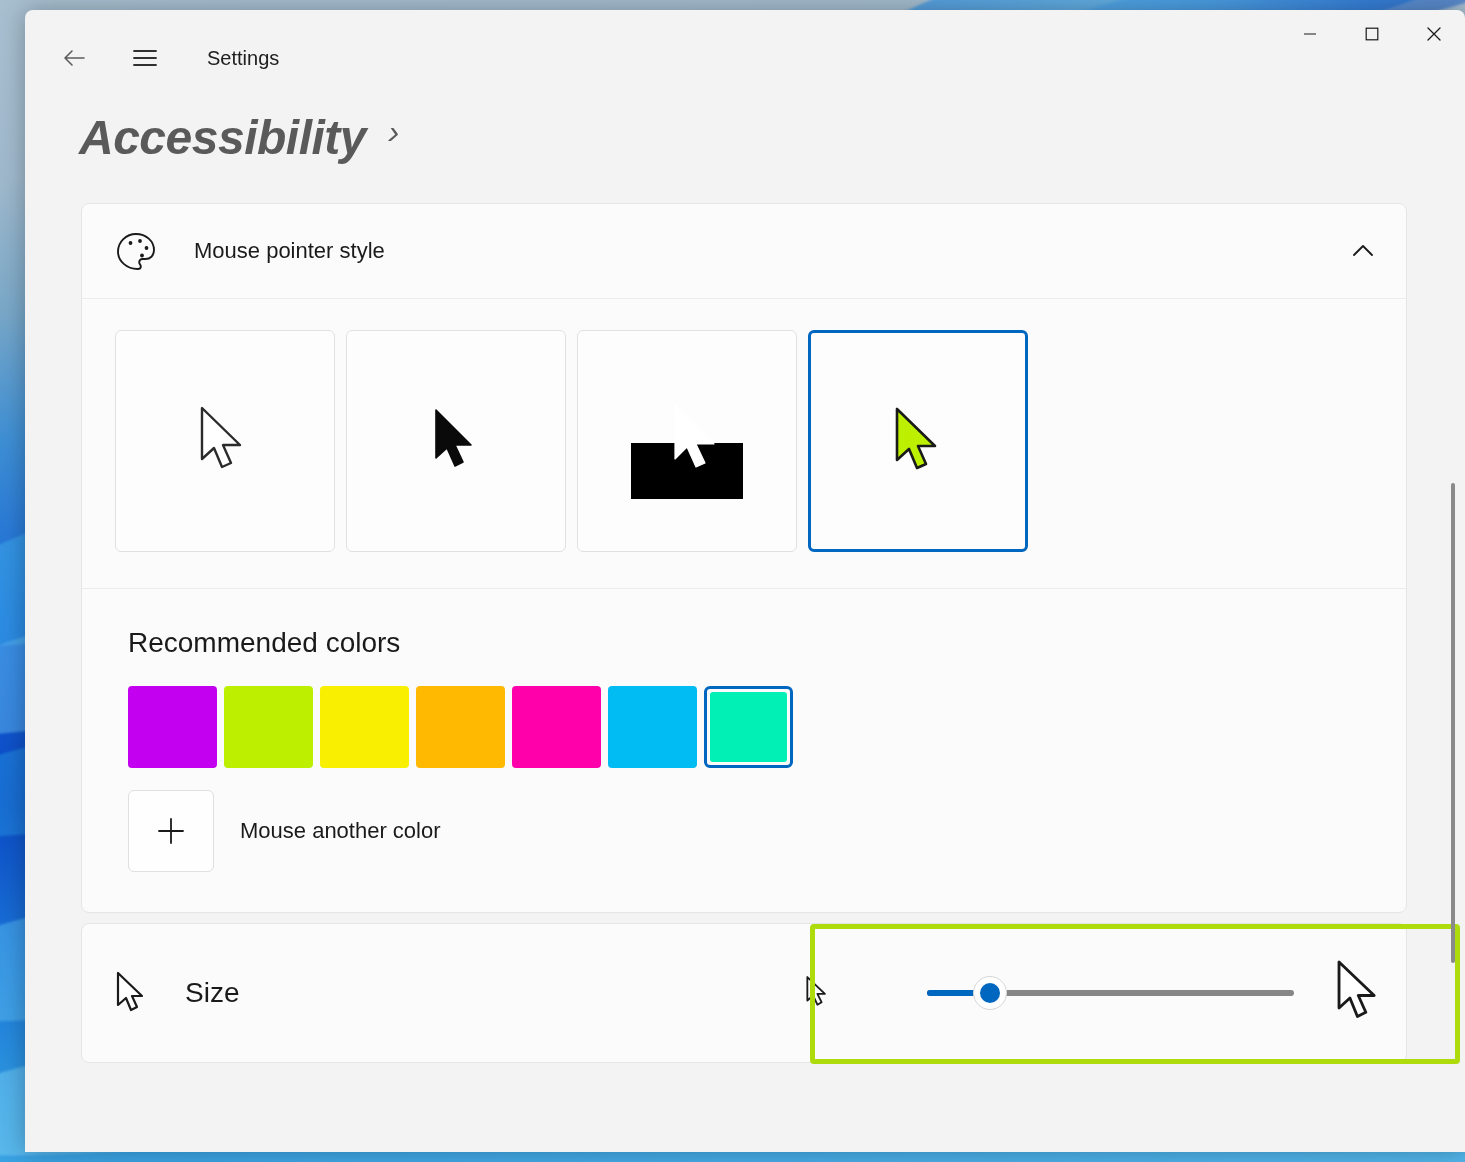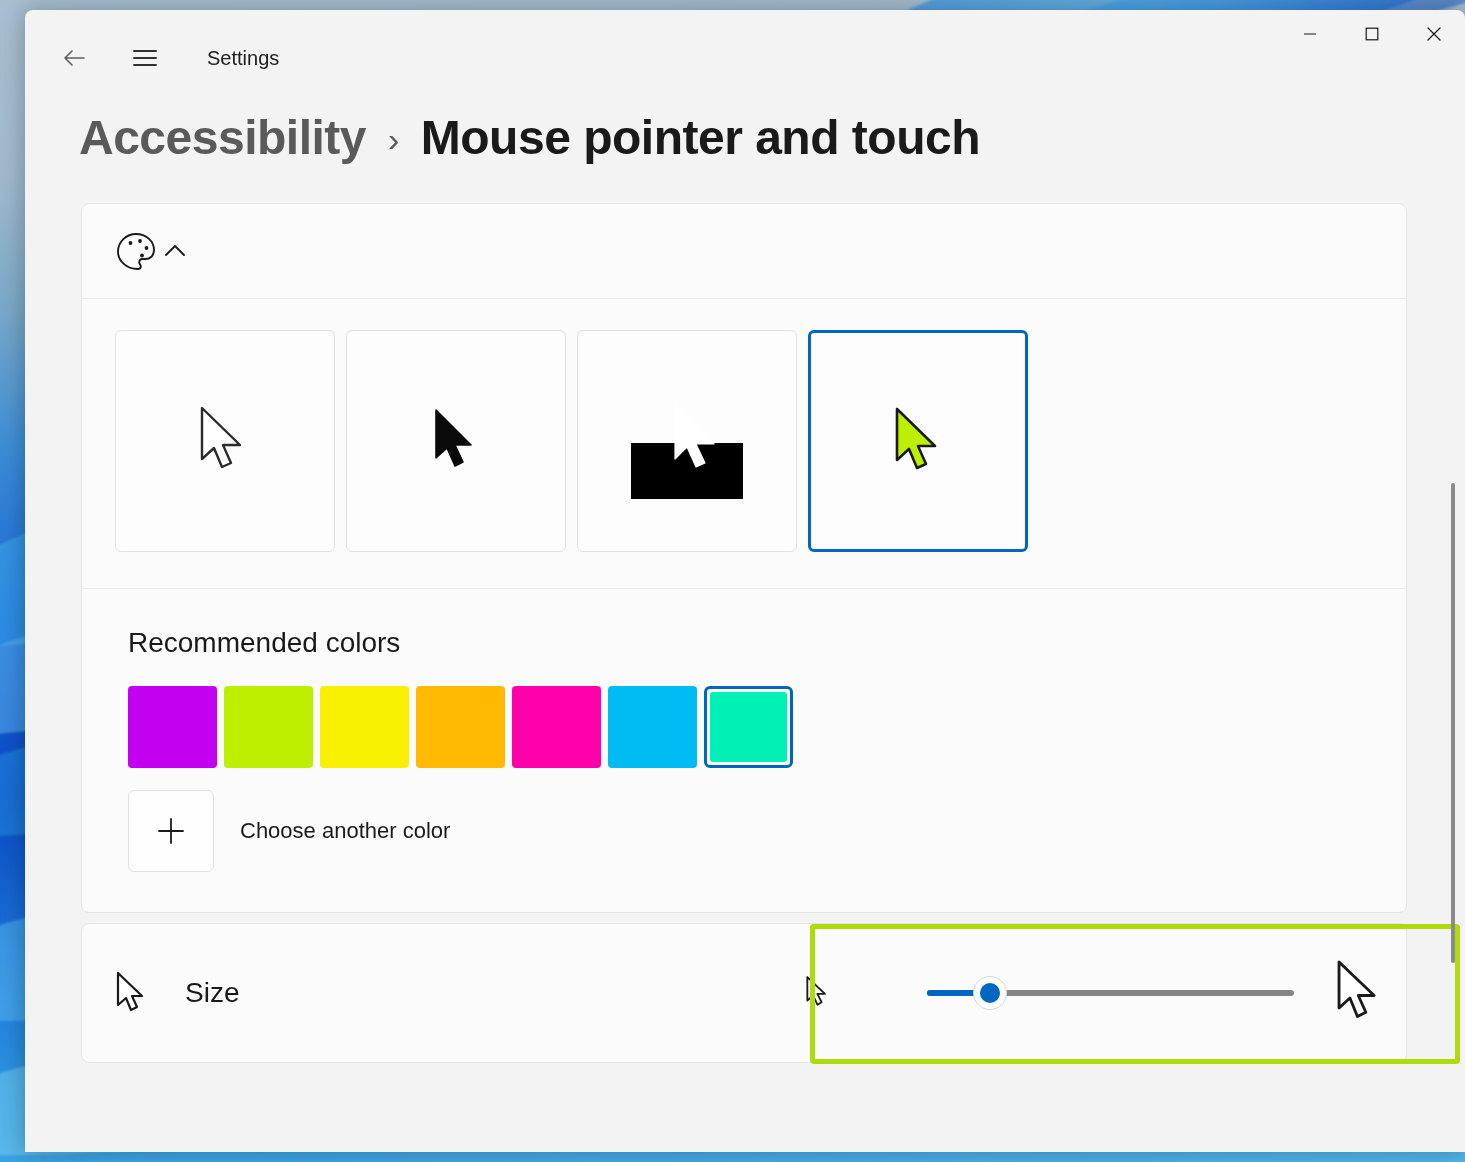--- a/index.html
+++ b/index.html
@@ -86,25 +86,26 @@
   }
   .wc {
     width: 62px; height: 48px;
     display: flex; align-items: center; justify-content: center;
     cursor: pointer;
   }
 
   
   #breadcrumb {
     display: flex;
-    align-items: center;
+    align-items: flex-start;
     padding: 22px 0 0 54px;
     font-size: 48px;
     font-weight: bold;
     letter-spacing: -0.5px;
+    font-style: italic;
   }
   #crumb-parent { color: #5a5a5a; }
   #crumb-sep {
     color: #5a5a5a;
     font-size: 34px;
     font-weight: normal;
     margin: 0 22px;
     position: relative;
     top: 2px;
   }
@@ -324,37 +325,37 @@
           <svg width="16" height="16" viewBox="0 0 16 16">
             <path d="M2 2 L14 14 M14 2 L2 14" stroke="#1a1a1a" stroke-width="1.3" stroke-linecap="round"></path>
           </svg>
         </div>
       </div>
     </div>
 
     <div id="breadcrumb">
       <span id="crumb-parent">Accessibility</span>
       <span id="crumb-sep">›</span>
-      <span id="crumb-current">Mouse pointer and touch</span>
     </div>
 
     <div id="content">
 
       <div class="card">
 
         <div id="style-header">
           <svg width="44" height="42" viewBox="0 0 44 42">
             <path d="M22 4 C32 4 40 11 40 20 C40 26 36 29 31.5 29 L28.5 29 C26.6 29 25.2 30.5 25.2 32.2
                      C25.2 33 25.5 33.7 26 34.3 C26.5 34.9 26.8 35.6 26.8 36.4 C26.8 38.1 25.4 39 23.6 39
                      C12.8 39 4 31.2 4 21.5 C4 11.8 12.2 4 22 4 Z" fill="none" stroke="#1a1a1a" stroke-width="1.9"></path>
             <circle cx="16.5" cy="13" r="1.9" fill="#1a1a1a"></circle>
             <circle cx="26" cy="11" r="1.9" fill="#1a1a1a"></circle>
             <circle cx="32.5" cy="18" r="1.9" fill="#1a1a1a"></circle>
             <circle cx="28" cy="25.5" r="1.9" fill="#1a1a1a"></circle>
           </svg>
+          <span id="style-header-label">Mouse pointer style</span>
           <svg width="34" height="34" viewBox="0 0 34 34">
             <path d="M8 21 L17 12 L26 21" stroke="#1a1a1a" stroke-width="1.8" fill="none" stroke-linecap="round" stroke-linejoin="round"></path>
           </svg>
         </div>
 
         <div class="divider"></div>
 
         <div id="pointer-styles">
 
           <div class="pstyle">
@@ -412,21 +413,21 @@
               <div class="swatch" style="background:#00F0B5"></div>
             </div>
           </div>
 
           <div id="choose-color-row">
             <div id="choose-color-btn">
               <svg width="34" height="34" viewBox="0 0 34 34">
                 <path d="M17 5 V29 M5 17 H29" stroke="#1a1a1a" stroke-width="1.8" stroke-linecap="round"></path>
               </svg>
             </div>
-            <span id="choose-color-label">Choose another color</span>
+            <span id="choose-color-label">Mouse another color</span>
           </div>
         </div>
       </div>
 
       <div class="card" id="size-card">
         <svg width="34" height="44" viewBox="0 0 34 44">
           <path d="M4 2 L4 34 L12 27 L17 39 L23 36 L18 25 L28 25 Z" fill="#ffffff" stroke="#1a1a1a" stroke-width="2.2" stroke-linejoin="round"></path>
         </svg>
         <span id="size-label">Size</span>
 

